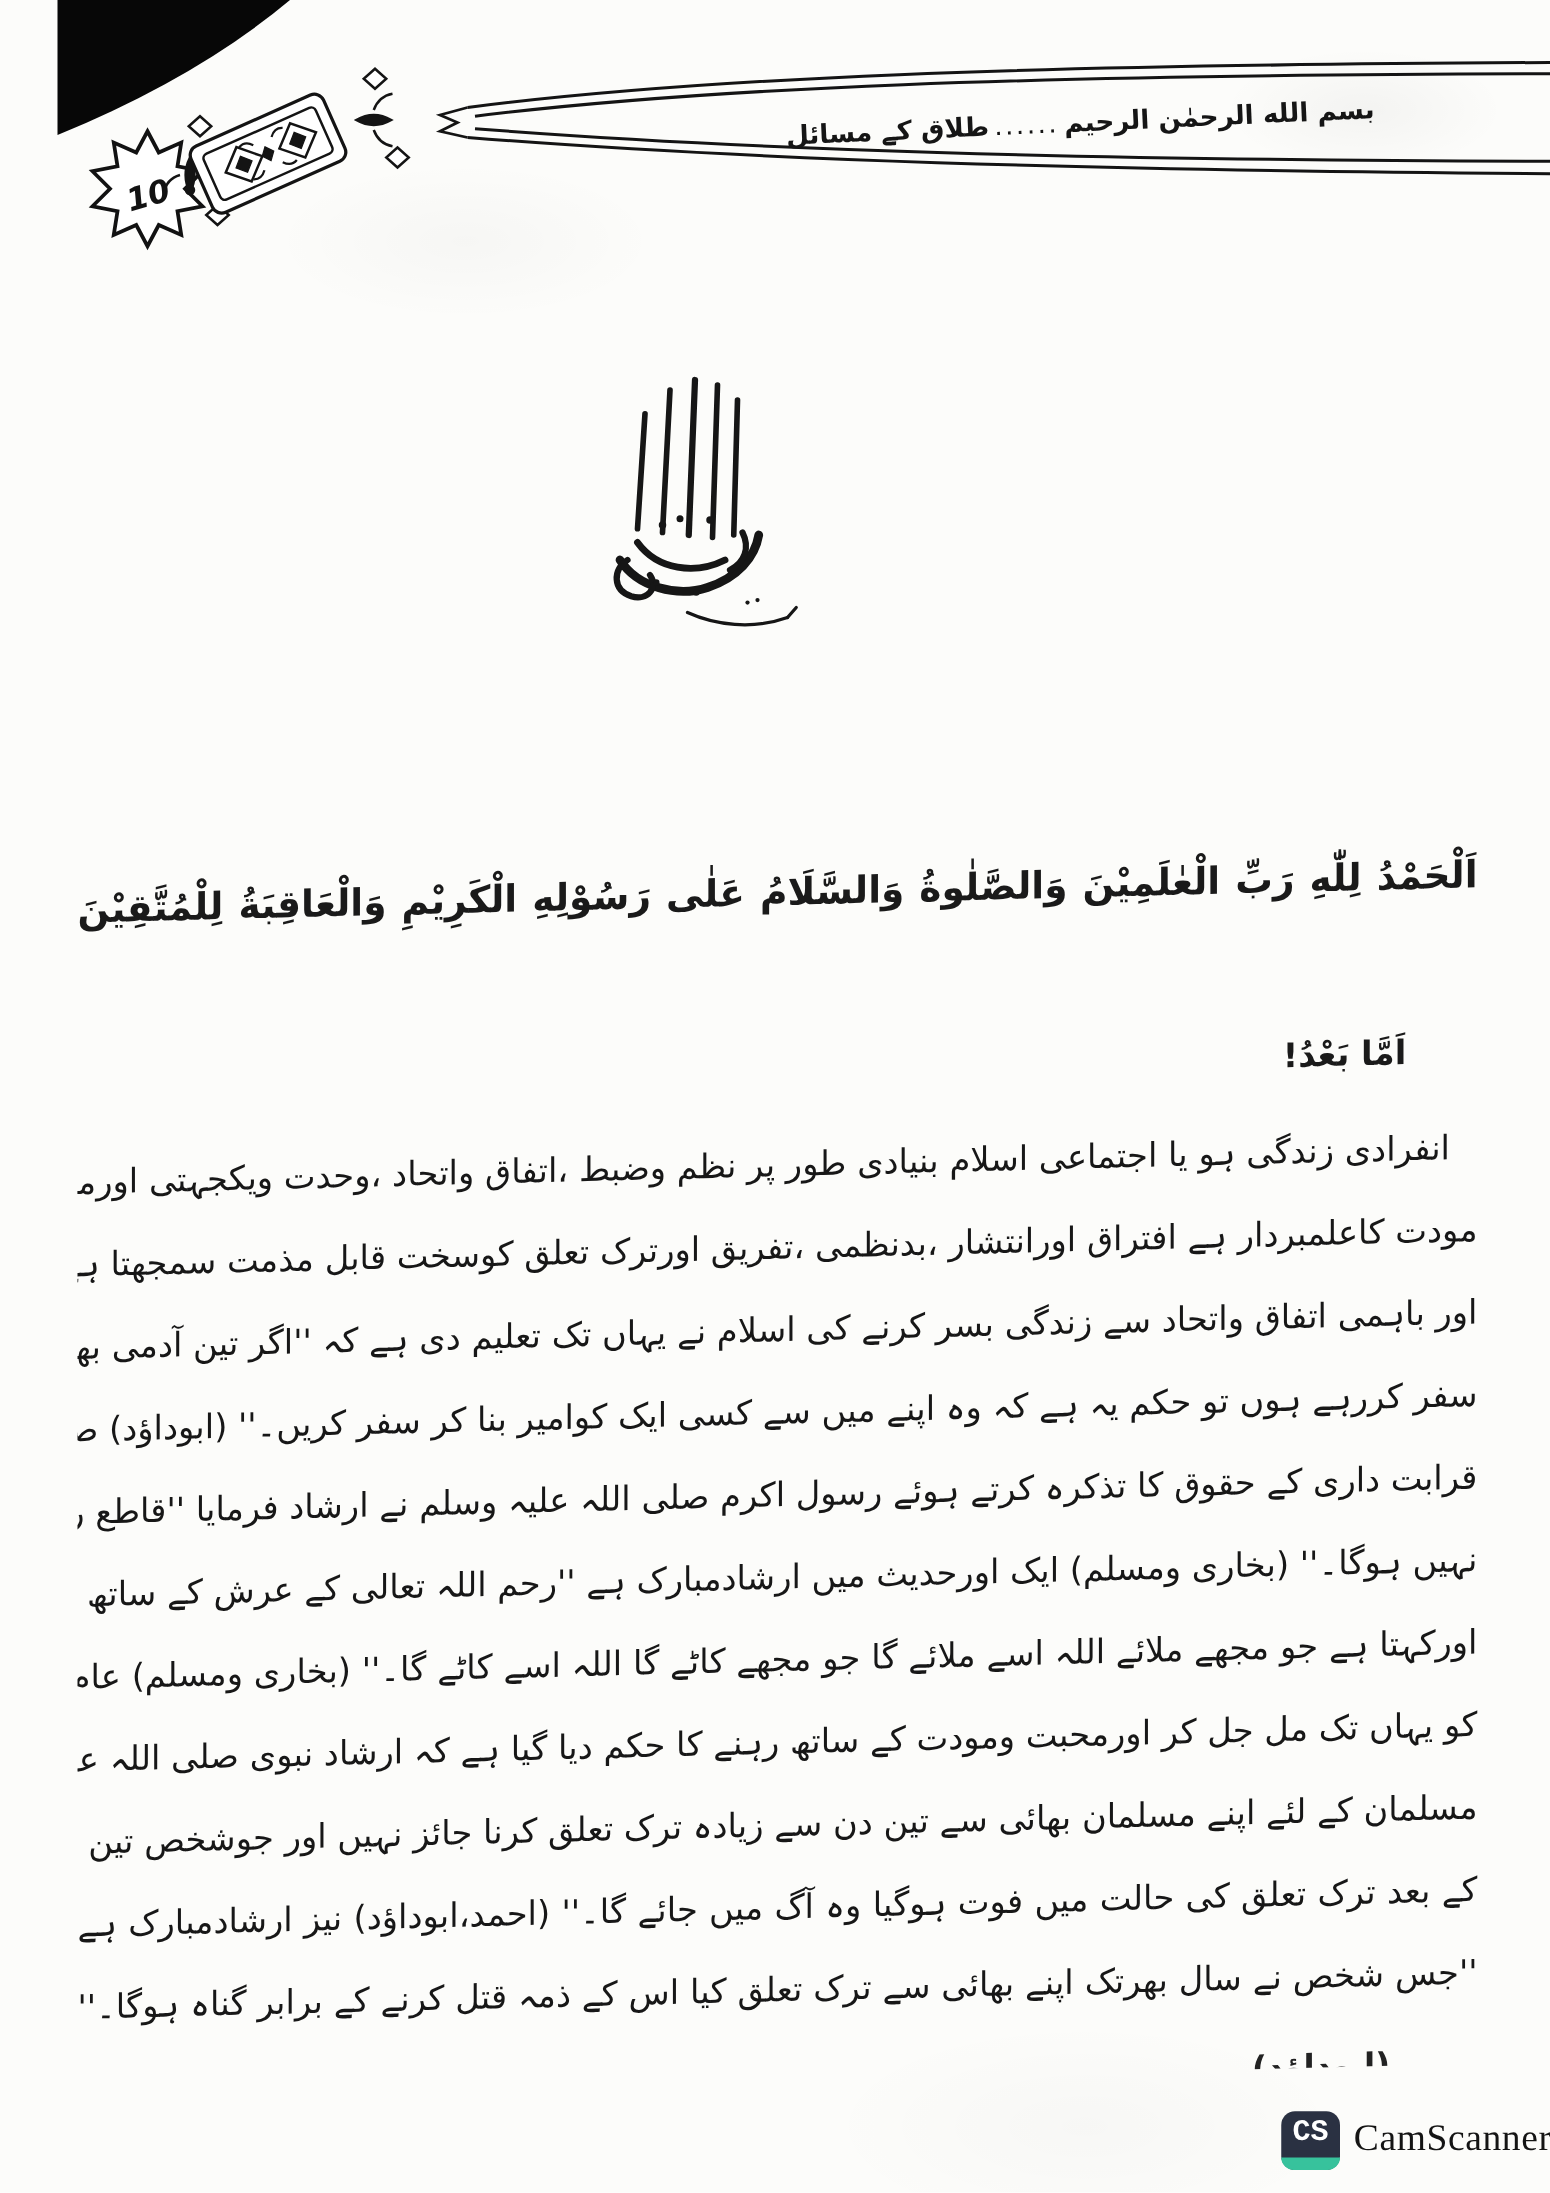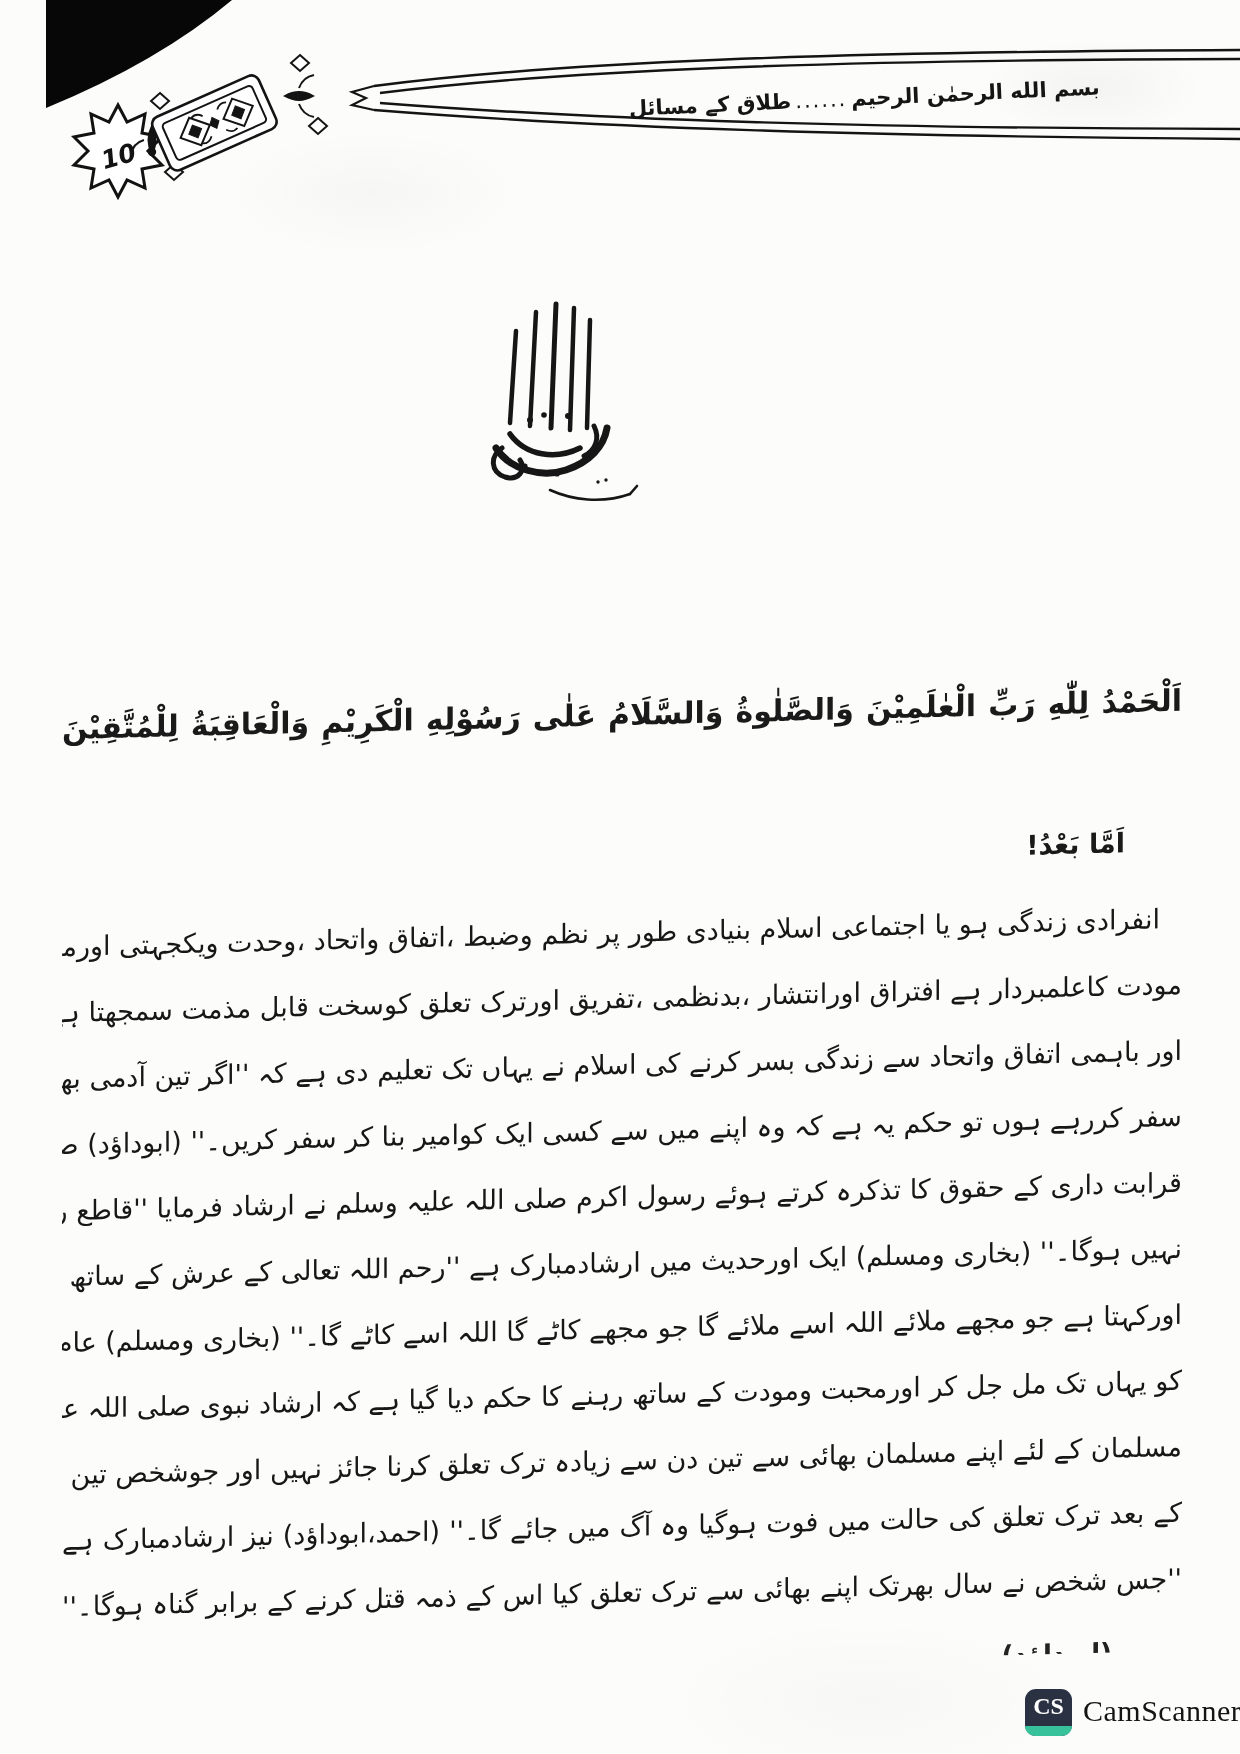--- a/index.html
+++ b/index.html
@@ -42,21 +42,21 @@
   .bline.indent{padding-right:22px;}
   .clipped-ref{
     position:absolute;right:128px;top:1650px;height:15px;overflow:hidden;
     direction:rtl;font-size:26px;font-weight:bold;color:#222;
   }
   
   .cs-badge{position:absolute;left:1025px;top:1689px;width:47px;height:47px;border-radius:11px;
     background:#2a3142;}
   .cs-badge .cs-strip{position:absolute;left:0;right:0;bottom:0;height:10px;border-radius:0 0 11px 11px;background:#37c29c;}
   .cs-badge .cs-initials{position:absolute;left:0;right:0;top:4px;text-align:center;
-    color:#ffffff;font-weight:bold;font-size:24px;font-family:Liberation Serif, serif;}
+    color:#ffffff;font-weight:bold;font-size:24px;font-family:Liberation Mono, monospace;}
   .cs-label{position:absolute;left:1083px;top:1694px;font-family:"Liberation Serif",serif;
     font-size:30px;color:#141414;letter-spacing:.5px;}
 </style>
 </head>
 <body>
 
 <div class="page">
 
   <svg class="abs" style="left:0;top:0;" width="260" height="130" viewBox="0 0 260 130">
     <path d="M46,0 L232,0 Q158,62 46,108 Z" fill="#070707"></path>

